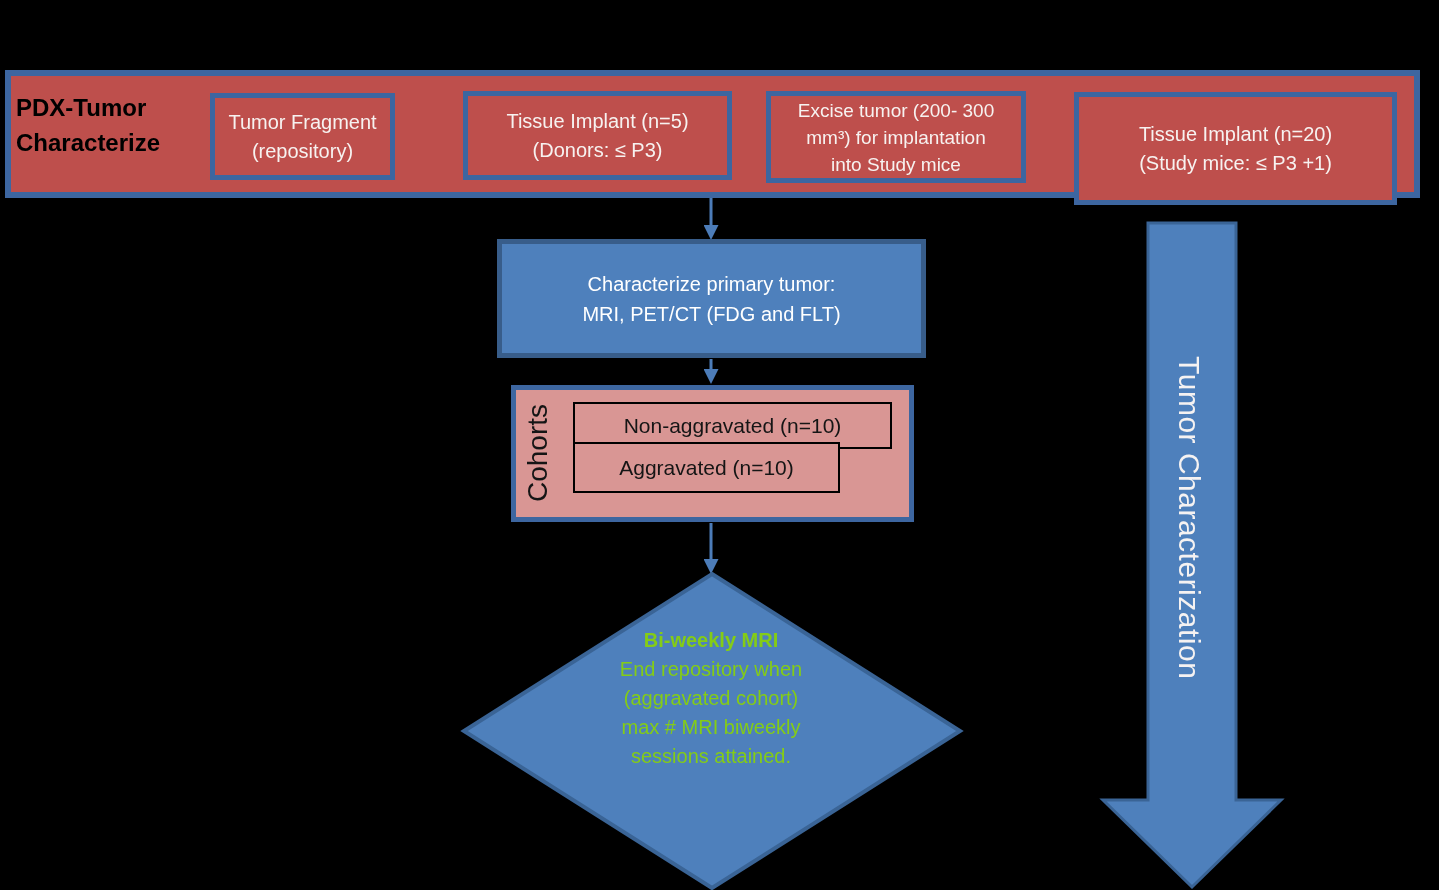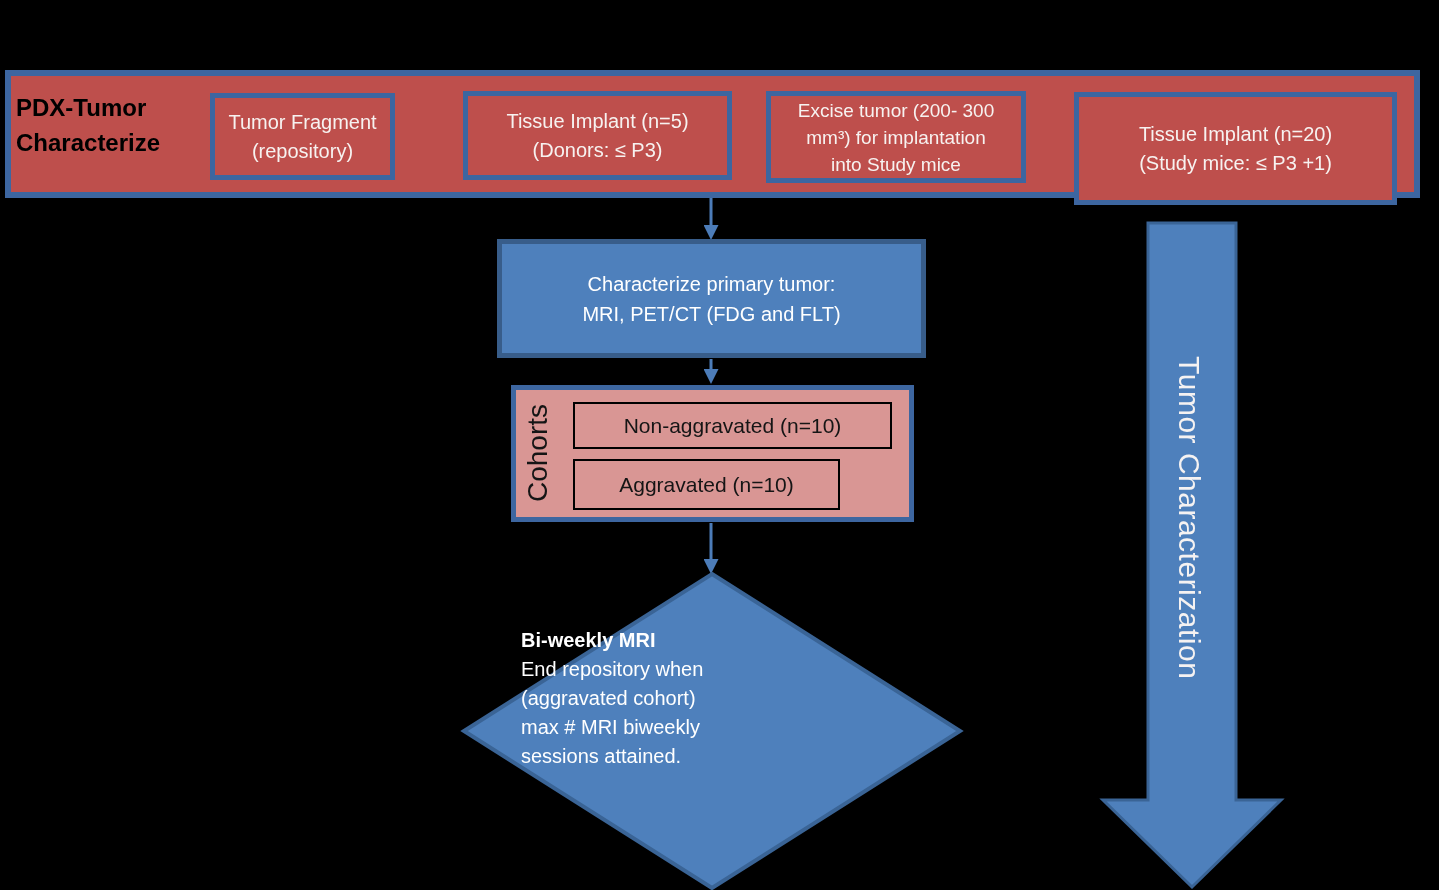--- a/index.html
+++ b/index.html
@@ -44,25 +44,25 @@
     position:absolute;left:478px;top:436px;width:120px;z-index:3;
     text-align:center;transform:rotate(-90deg);
     color:#151515;font-size:28px;line-height:34px;
   }
   .cohort-item{
     position:absolute;box-sizing:border-box;z-index:3;
     background:#D99694;border:2px solid #000;color:#151515;
     display:flex;align-items:center;justify-content:center;font-size:21px;
   }
   .cohort-1{left:573px;top:402px;width:319px;height:47px;}
-  .cohort-2{left:573px;top:459px;width:267px;height:51px;}
+  .cohort-2{left:573px;top:442px;width:267px;height:51px;}
   
   .diamond-text{
     position:absolute;left:521px;top:626px;width:380px;z-index:2;
-    text-align:left;color:#ffffff;font-size:20px;line-height:29px;
+    text-align:center;color:#84cc16;font-size:20px;line-height:29px;
   }
   .diamond-title{font-weight:bold;}
   
   .side-label{
     position:absolute;left:1172px;top:356px;z-index:2;
     writing-mode:vertical-rl;color:#F5F2F2;font-size:30px;letter-spacing:.5px;
   }
 </style>
 </head>
 <body>

